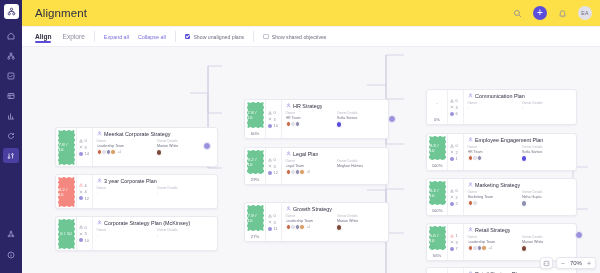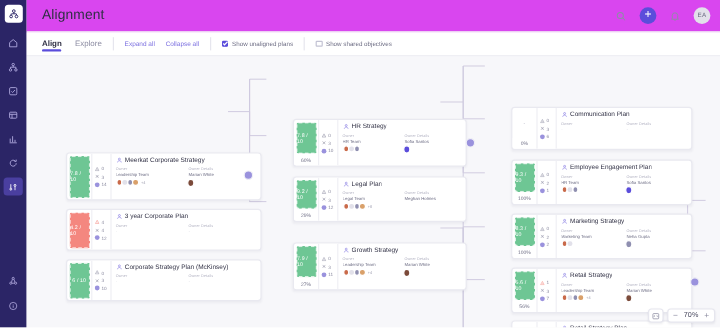--- a/index.html
+++ b/index.html
@@ -37,21 +37,21 @@
   }
   .rail-ico.active { background: #4a3fa0; color: #ffffff; }
   .rail-bottom { margin-top: auto; padding-bottom: 5px; display: flex; flex-direction: column; align-items: center; }
   .rail-bottom .rail-ico { margin-bottom: 6px; }
 
   
   .main { flex: 1; display: flex; flex-direction: column; min-width: 0; position: relative; }
 
   .topbar {
     height: 27px; flex: 0 0 27px;
-    background: #d946ef;
+    background: #fde047;
     display: flex; align-items: center;
     padding: 0 8px 0 13px;
     border-bottom: 1px solid #f2f2f6;
   }
   .page-title { font-size: 11.5px; color: #2f2f43; letter-spacing: .1px; }
   .top-actions { margin-left: auto; display: flex; align-items: center; gap: 9px; }
   .ic-btn {
     width: 13px; height: 13px; border-radius: 50%;
     display: flex; align-items: center; justify-content: center;
     color: #8d8da5; font-size: 8px; line-height: 1;

